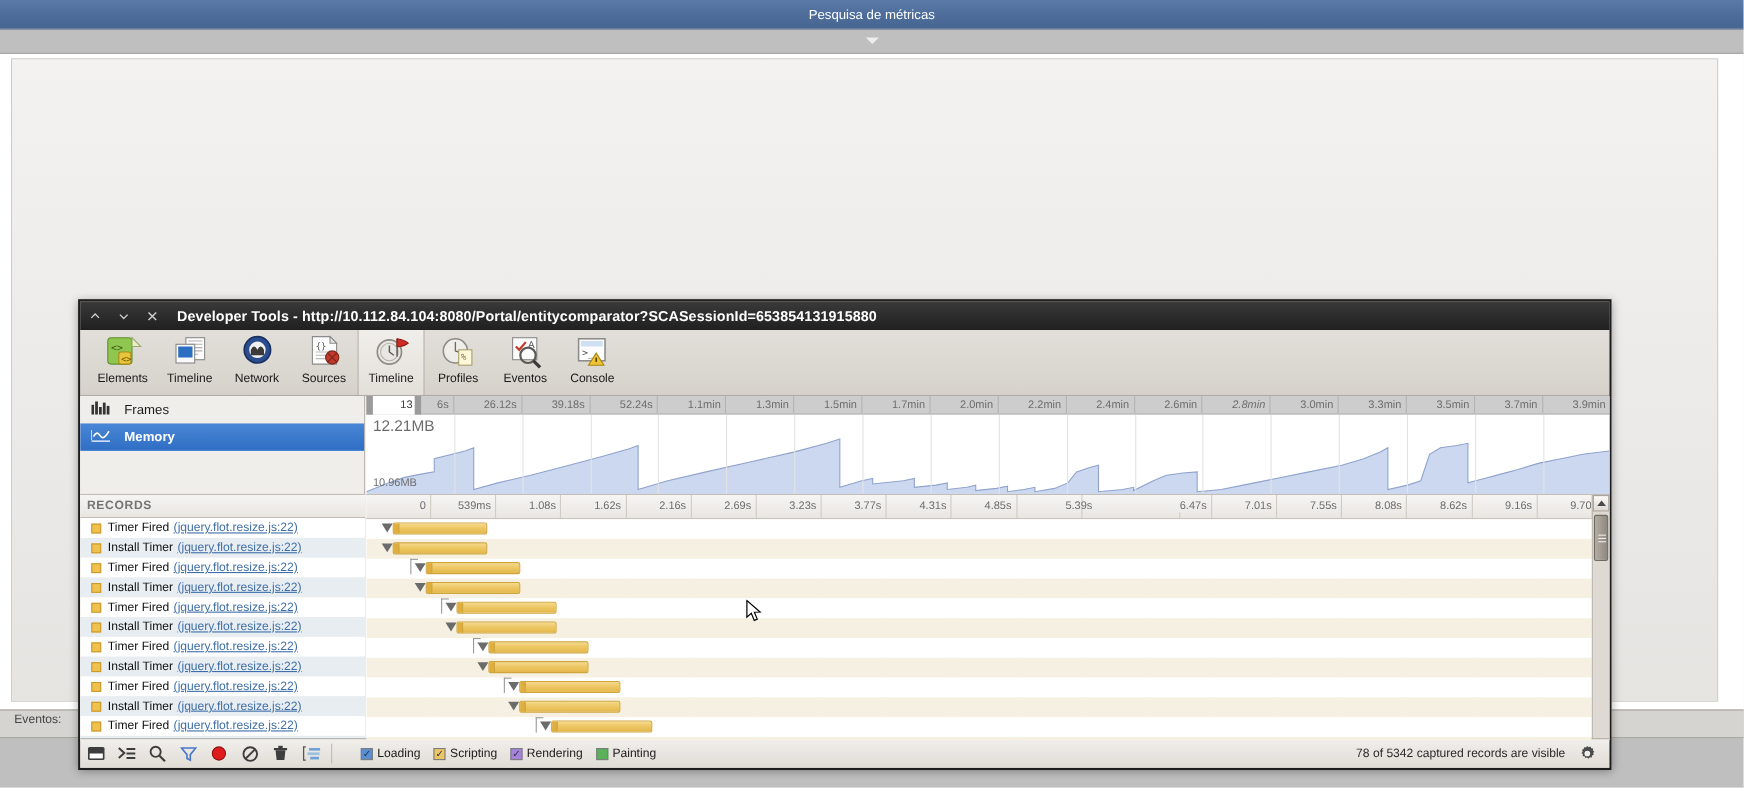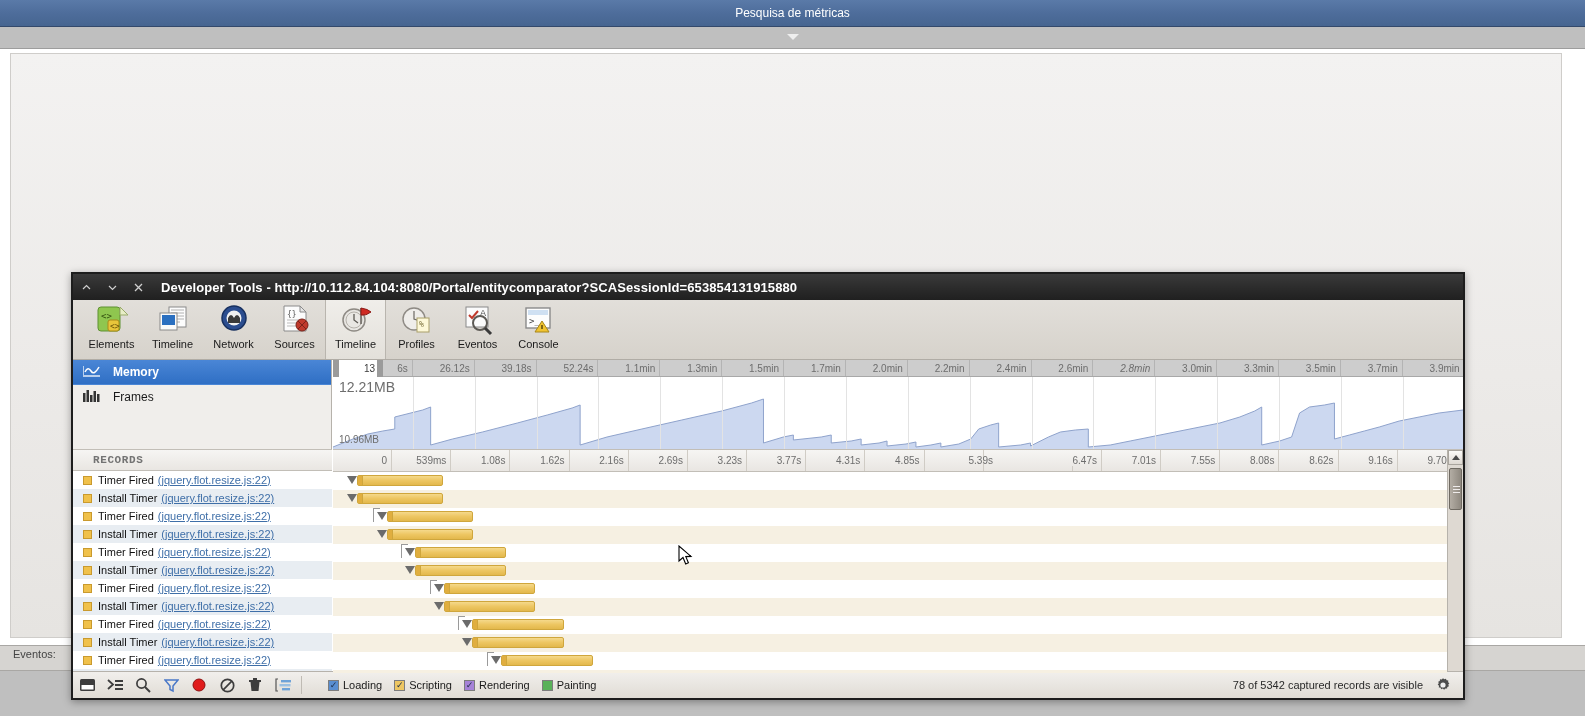--- a/index.html
+++ b/index.html
@@ -124,21 +124,21 @@
   .sb-item.selected {
     background: linear-gradient(to bottom, #4a86d6 0%, #2f6fc4 100%);
     color: #ffffff; font-weight: bold;
   }
   #sb-records-head {
     position: absolute; left: 0; top: 89px; width: 259px; height: 22px;
     background: linear-gradient(to bottom, #f6f5f3 0%, #e9e6e2 100%);
     border-top: 1px solid #c2beb7; border-bottom: 1px solid #c2beb7;
     font-size: 11px; font-weight: bold; color: #737373;
     letter-spacing: 0.6px;
-    display: flex; align-items: center; padding-left: 20px; font-family: Liberation Mono, monospace;
+    display: flex; align-items: center; padding-left: 6px;
   }
   #sb-records-list {
     position: absolute; left: 0; top: 111px; width: 259px; height: 202px;
     overflow: hidden;
   }
   .rec-row {
     height: 18px; display: flex; align-items: center; padding-left: 10px;
     font-size: 11px; color: #101010; white-space: nowrap;
   }
   .rec-row.odd { background: #ffffff; }
@@ -423,42 +423,42 @@
       </div>
       <div class="lbl">Console</div>
     </div>
   </div>
 
   <div id="dt-main">
 
     <div id="dt-sidebar">
 
 
-      <div class="sb-item selected">
-        <span class="sb-ic">
-          <svg width="18" height="13" viewBox="0 0 18 13">
-            <path d="M0 12 h17" stroke="#ffffff" stroke-width="1.3"></path>
-            <path d="M0 11 v-9" stroke="#ffffff" stroke-width="1.3"></path>
-            <path d="M2 8 q3 -6 6 -1 q3 5 8 -4" stroke="#ffffff" stroke-width="1.5" fill="none"></path>
-          </svg>
-        </span>
-        <span>Memory</span>
-      </div>
-
       <div class="sb-item">
         <span class="sb-ic">
           <svg width="18" height="13" viewBox="0 0 18 13">
             <rect x="0" y="4" width="2.5" height="9" fill="#333"></rect>
             <rect x="3.5" y="1" width="2.5" height="12" fill="#333"></rect>
             <rect x="7" y="6" width="2.5" height="7" fill="#333"></rect>
             <rect x="10.5" y="2" width="2.5" height="11" fill="#333"></rect>
             <rect x="14" y="5" width="2.5" height="8" fill="#333"></rect>
           </svg>
         </span>
         <span>Frames</span>
+      </div>
+
+      <div class="sb-item selected">
+        <span class="sb-ic">
+          <svg width="18" height="13" viewBox="0 0 18 13">
+            <path d="M0 12 h17" stroke="#ffffff" stroke-width="1.3"></path>
+            <path d="M0 11 v-9" stroke="#ffffff" stroke-width="1.3"></path>
+            <path d="M2 8 q3 -6 6 -1 q3 5 8 -4" stroke="#ffffff" stroke-width="1.5" fill="none"></path>
+          </svg>
+        </span>
+        <span>Memory</span>
       </div>
 
       <div id="sb-records-head">RECORDS</div>
 
       <div id="sb-records-list">
           <div class="rec-row odd">
             <span class="rec-sq"></span>
             <span>Timer Fired</span>
             <span class="rec-link">(jquery.flot.resize.js:22)</span>
           </div>

